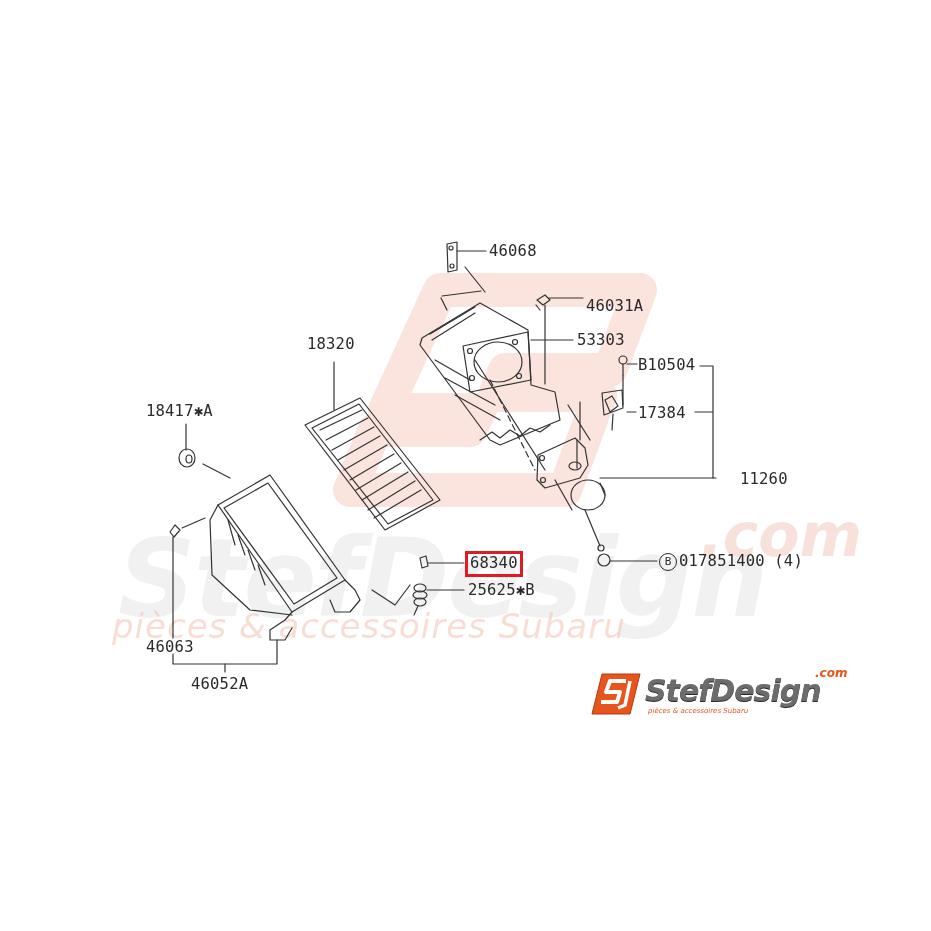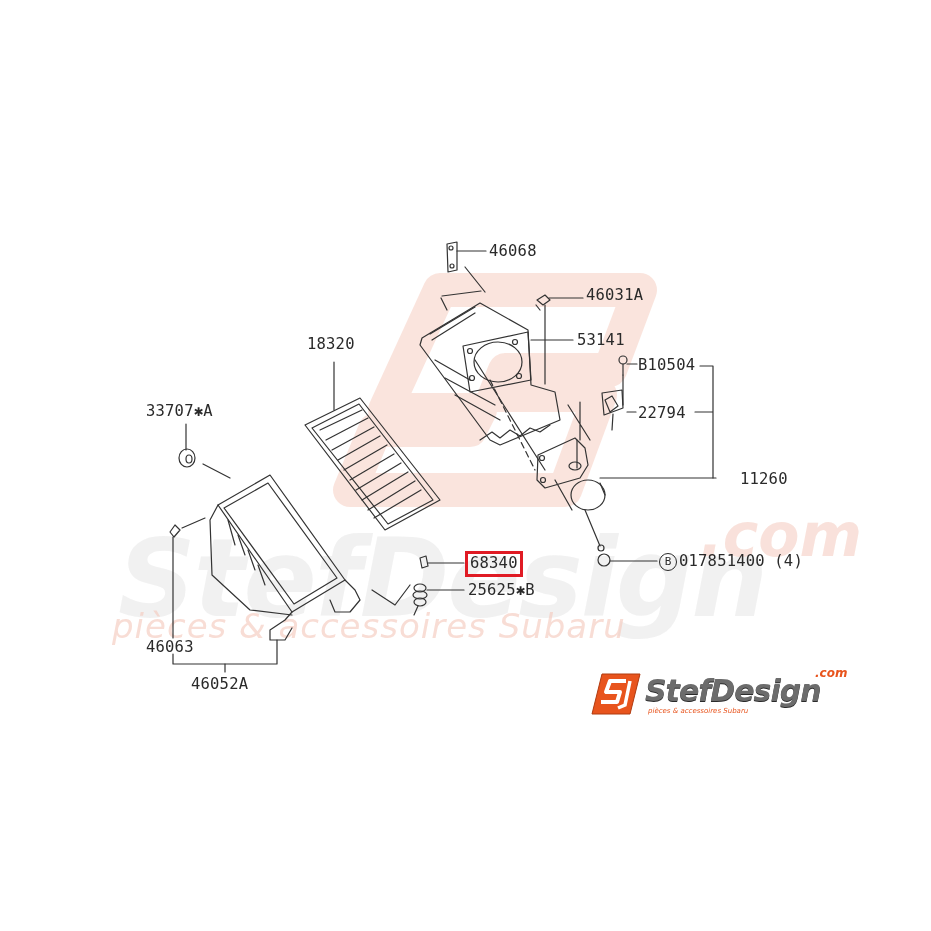--- a/index.html
+++ b/index.html
@@ -139,27 +139,27 @@
 
   <g>
     <line x1="585" y1="510" x2="600" y2="546"></line>
     <circle cx="601" cy="548" r="3"></circle>
       <circle cx="604" cy="560" r="6"></circle>
     <line x1="610" y1="561" x2="657" y2="561"></line>
   </g>
 </svg>
 
 <div class="lbl" style="left:489px;top:244px">46068</div>
-<div class="lbl" style="left:586px;top:288px">46031A</div>
-<div class="lbl" style="left:577px;top:333px">53141</div>
+<div class="lbl" style="left:586px;top:299px">46031A</div>
+<div class="lbl" style="left:577px;top:333px">53303</div>
 <div class="lbl" style="left:307px;top:337px">18320</div>
 <div class="lbl" style="left:638px;top:358px">B10504</div>
-<div class="lbl" style="left:638px;top:406px">22794</div>
+<div class="lbl" style="left:638px;top:406px">17384</div>
 <div class="lbl" style="left:740px;top:472px">11260</div>
-<div class="lbl" style="left:146px;top:404px">33707✱A</div>
+<div class="lbl" style="left:146px;top:404px">18417✱A</div>
 <div class="lbl hl" style="left:470px;top:556px">68340</div>
 <div class="lbl" style="left:468px;top:583px">25625✱B</div>
 <div style="position:absolute;left:659px;top:553px;width:16px;height:16px;border:1.3px solid #2a2a2a;border-radius:50%;font-family:'DejaVu Sans Mono',monospace;font-size:11px;line-height:16px;text-align:center;color:#2a2a2a">B</div>
 <div class="lbl" style="left:679px;top:554px">017851400 (4)</div>
 <div class="lbl" style="left:146px;top:640px">46063</div>
 <div class="lbl" style="left:191px;top:677px">46052A</div>
 
 <div class="logo">
   <svg width="52" height="44" style="position:absolute;left:0;top:2px">
     <path d="M12 2 L50 2 L40 42 L2 42 Z" fill="#e8541d" stroke="#b03a0f" stroke-width="1"></path>

